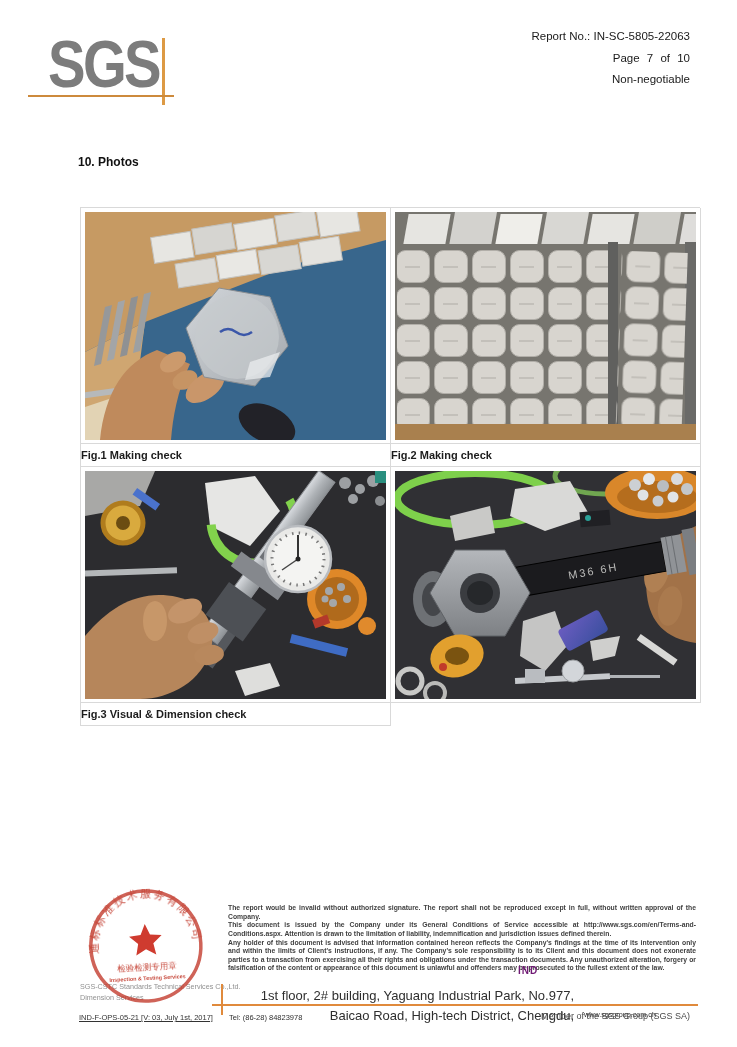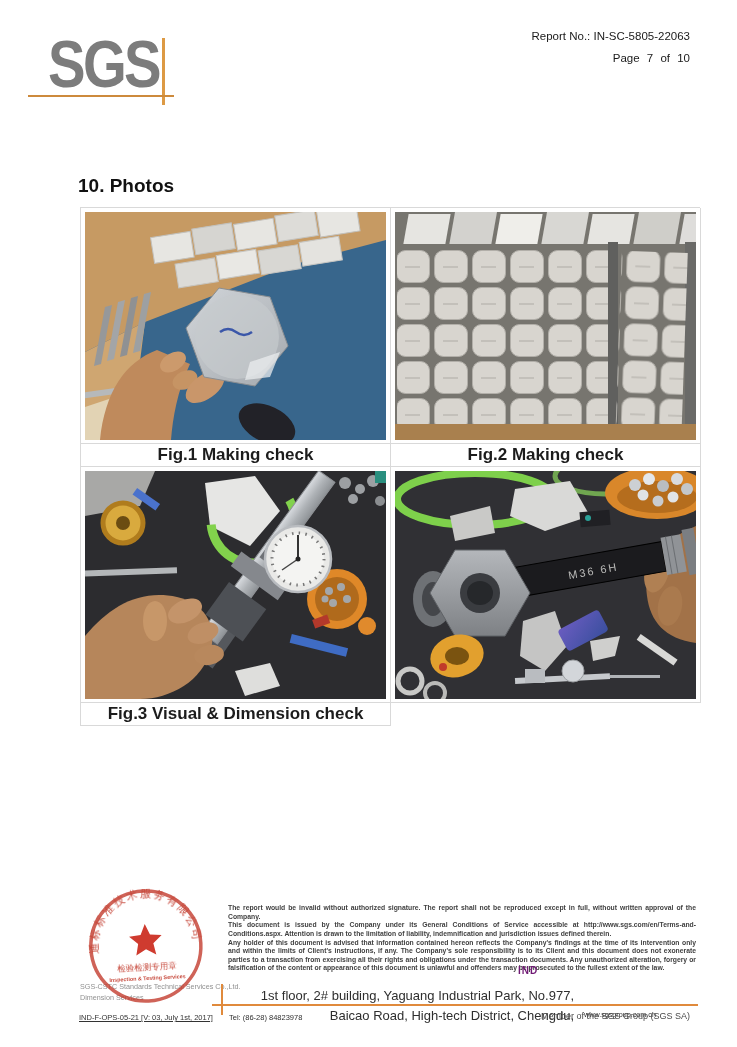--- a/index.html
+++ b/index.html
@@ -11,30 +11,30 @@
   .logo-text{position:absolute;left:18px;top:6px;font-size:64px;font-weight:bold;color:#7c7c7c;
              letter-spacing:-3px;line-height:64px;transform:scaleX(.88) scaleY(1.05);transform-origin:left top;}
   .logo-vline{position:absolute;left:132px;top:14px;width:3px;height:67px;background:#dd9a44;}
   .logo-hline{position:absolute;left:-2px;top:71px;width:146px;height:2px;background:#cd8a3c;}
 
   .report-info{position:absolute;top:26px;right:47px;text-align:right;font-size:11.5px;
                line-height:21.5px;color:#1a1a1a;}
   .report-info .spread{word-spacing:4px;}
 
   
-  .section-title{position:absolute;left:78px;top:155px;font-size:19px;font-weight:bold;color:#111;margin-top:20px;}
+  .section-title{position:absolute;left:78px;top:155px;font-size:12px;font-weight:bold;color:#111;}
 
   
   .photo-grid{position:absolute;left:80px;top:207px;width:620px;
               display:grid;grid-template-columns:310px 310px;grid-auto-rows:auto;
               border-top:1px solid #d9d9d9;border-left:1px solid #d9d9d9;box-sizing:border-box;}
   .cell{border-right:1px solid #d9d9d9;border-bottom:1px solid #d9d9d9;background:#fff;box-sizing:border-box;}
   .photo-cell{padding:4px;height:236px;}
   .photo-cell svg{display:block;width:100%;height:228px;}
-  .caption-cell{height:23px;line-height:22px;text-align:center;font-size:17px;font-weight:bold;color:#1c1c1c;}
+  .caption-cell{height:23px;line-height:22px;font-size:11px;font-weight:bold;color:#1c1c1c;}
 
   
   .company-lines{position:absolute;left:80px;top:981px;font-size:7.2px;color:#909090;line-height:1.55;}
   .stamp{position:absolute;left:84px;top:886px;width:125px;height:125px;opacity:.93;transform:rotate(-3deg);}
   .stamp text{font-family:"Liberation Sans", sans-serif;}
   .cjk{filter:blur(.4px);}
   .doc-code{position:absolute;left:79px;top:1013px;font-size:7.5px;color:#333;text-decoration:underline;}
 
   .disclaimer{position:absolute;left:228px;top:904px;width:468px;font-size:6.8px;line-height:1.27;
               color:#3f3f3f;font-weight:600;text-align:justify;}
@@ -56,20 +56,21 @@
 
   <div class="logo-wrap">
     <div class="logo-text">SGS</div>
     <div class="logo-vline"></div>
     <div class="logo-hline"></div>
   </div>
 
   <div class="report-info">
     <div>Report No.: IN-SC-5805-22063</div>
     <div class="spread">Page 7 of 10</div>
+    <div>Non-negotiable</div>
   </div>
 
   <div class="section-title">10. Photos</div>
 
   <div class="photo-grid">
 
     <div class="cell photo-cell">
       <svg viewBox="0 0 301 228" preserveAspectRatio="none" role="img" aria-label="Inspector's hand holding a foil-wrapped hex bolt head above a blue mat and wooden bench packed with rows of parts">
         <defs>
           <linearGradient id="hexg1" x1="0" y1="0" x2="1" y2="1">

